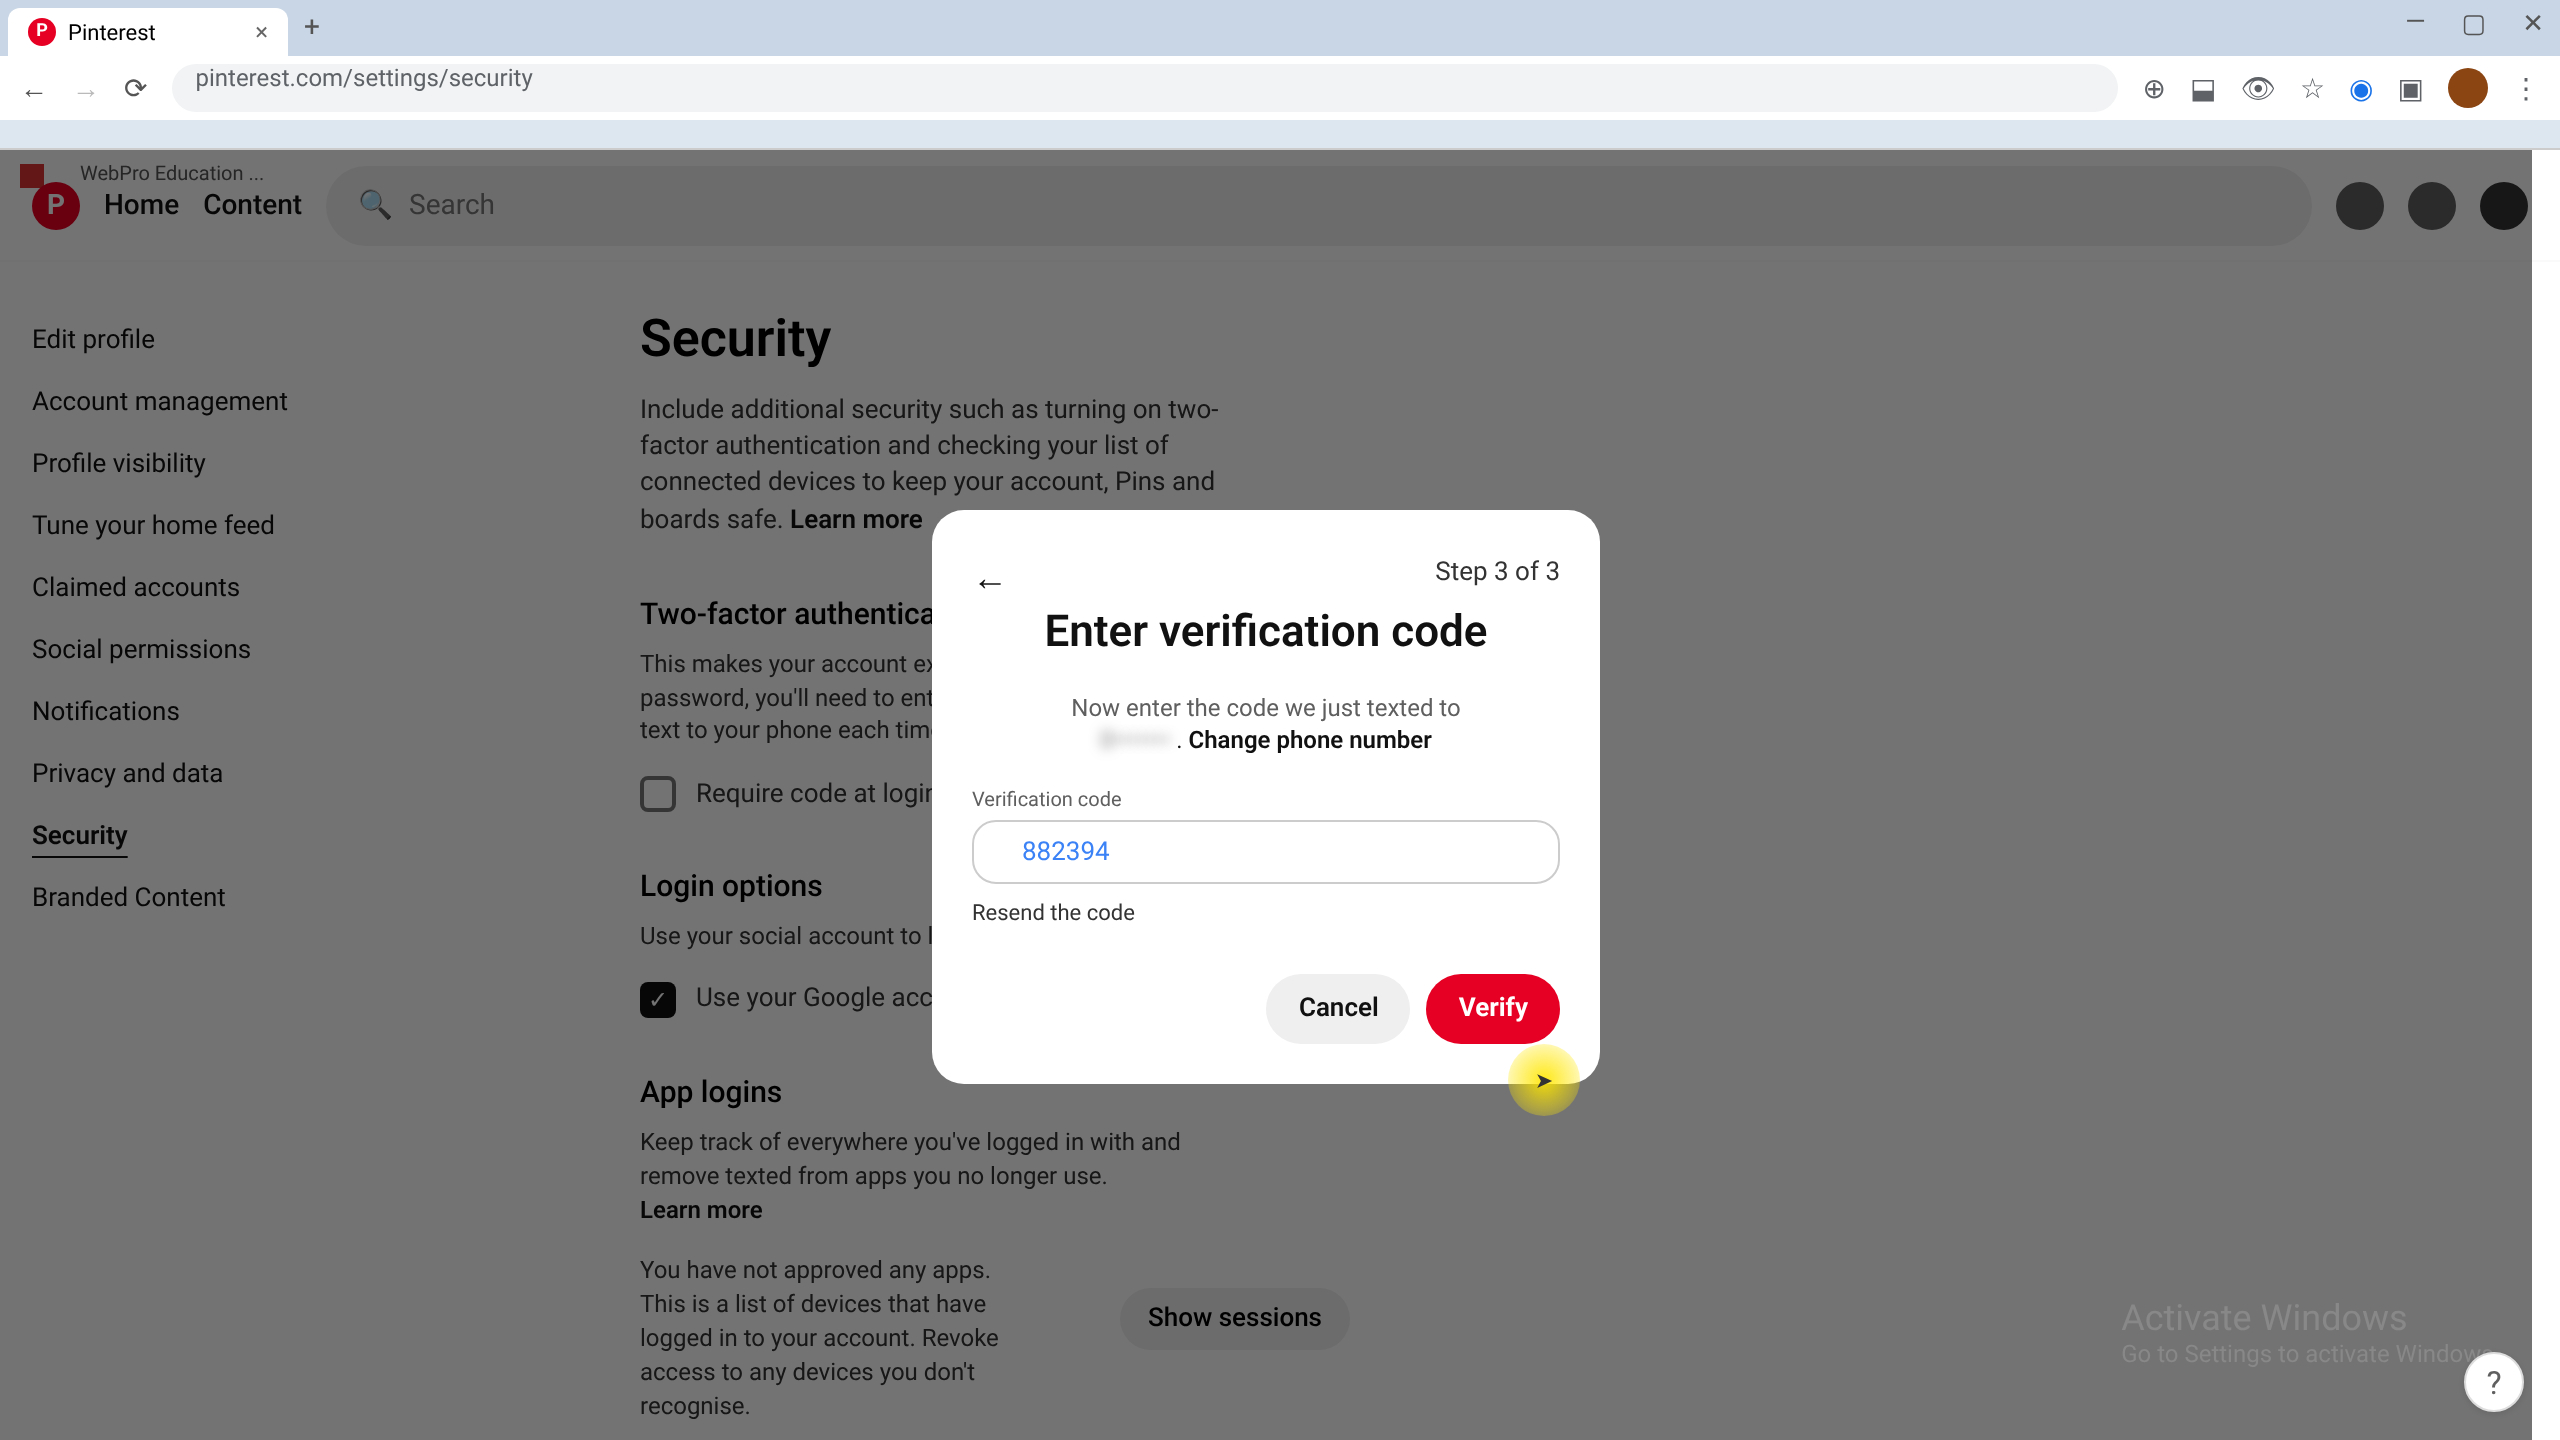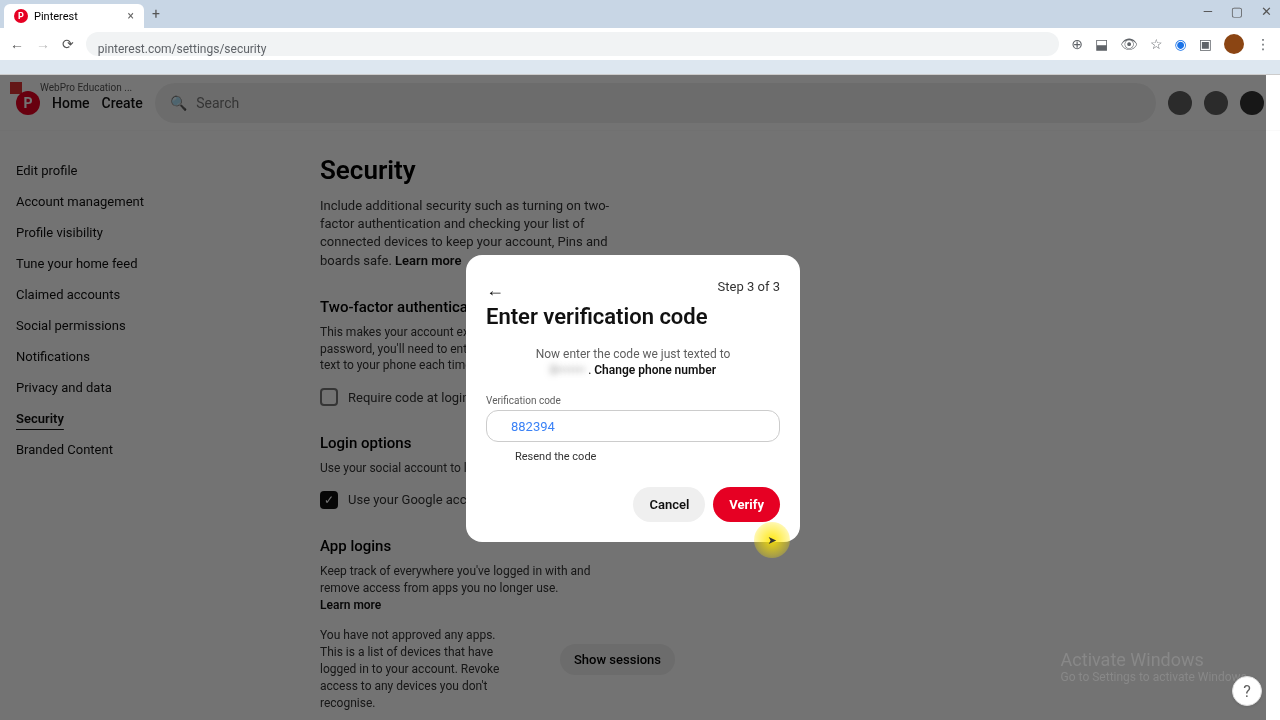--- a/index.html
+++ b/index.html
@@ -8,21 +8,21 @@
 
 .browser-chrome { height: 75px; background: #dde7f0; border-bottom: 1px solid #ccc; }
 .tab-bar { height: 28px; display: flex; align-items: center; padding-left: 4px; background: #c8d6e5; }
 .tab { display: flex; align-items: center; gap: 6px; background: #fff; height: 24px; padding: 0 10px; border-radius: 6px 6px 0 0; font-size: 11px; min-width: 140px; margin-top: 4px; }
 .tab-favicon { width: 14px; height: 14px; background: #e60023; border-radius: 50%; display: flex; align-items: center; justify-content: center; color: #fff; font-size: 9px; font-weight: bold; }
 .tab-close { margin-left: auto; color: #666; font-size: 12px; cursor: pointer; }
 .new-tab { color: #555; margin-left: 8px; font-size: 14px; cursor: pointer; }
 .window-controls { position: absolute; right: 8px; top: 4px; display: flex; gap: 18px; color: #555; font-size: 13px; }
 .addr-bar { height: 32px; display: flex; align-items: center; padding: 0 10px; gap: 12px; background: #fff; }
 .nav-icon { color: #555; font-size: 14px; cursor: pointer; }
-.url-box { flex: 1; background: #f1f3f4; border-radius: 14px; height: 24px; display: flex; align-items: flex-end; padding: 0 12px; font-size: 12px; color: #5f6368; }
+.url-box { flex: 1; background: #f1f3f4; border-radius: 14px; height: 24px; display: flex; align-items: flex-start; padding: 0 12px; font-size: 12px; color: #5f6368; }
 .chrome-right { display: flex; gap: 12px; align-items: center; color: #5f6368; }
 .chrome-right span { font-size: 14px; }
 .chrome-avatar { width: 20px; height: 20px; background: #8b4513; border-radius: 50%; }
 .bookmarks { height: 15px; padding: 0 10px; font-size: 10px; color: #555; display: flex; align-items: center; gap: 18px; margin-top: 20px; }
 .bm-ico { width: 12px; height: 12px; background: #d33; }
 
 
 .pin-header { height: 56px; display: flex; align-items: center; padding: 0 16px; gap: 12px; border-bottom: 1px solid rgba(0,0,0,0.02); }
 .pin-logo { width: 24px; height: 24px; background: #e60023; border-radius: 50%; display: flex; align-items: center; justify-content: center; color: #fff; font-weight: bold; font-size: 14px; }
 .nav-link { font-size: 14px; color: #111; font-weight: 500; cursor: pointer; }
@@ -46,28 +46,28 @@
 .checkbox-row { display: flex; align-items: center; gap: 10px; margin-top: 14px; font-size: 13px; color: #333; }
 .checkbox-empty { width: 18px; height: 18px; border: 2px solid #767676; border-radius: 4px; }
 .checkbox-checked { width: 18px; height: 18px; background: #111; border-radius: 4px; display: flex; align-items: center; justify-content: center; color: #fff; font-size: 12px; }
 .show-sessions { display: inline-block; background: #efefef; border-radius: 20px; padding: 8px 14px; font-size: 13px; font-weight: 500; margin-left: 40px; }
 
 
 .overlay { position: absolute; top: 75px; left: 0; right: 14px; bottom: 0; background: rgba(0,0,0,0.55); display: flex; align-items: flex-start; justify-content: center; padding-top: 180px; }
 .modal { width: 334px; background: #fff; border-radius: 16px; padding: 24px 20px 20px 20px; position: relative; }
 .back-arrow { position: absolute; left: 20px; top: 24px; font-size: 18px; color: #111; cursor: pointer; }
 .step-label { text-align: right; font-size: 13px; color: #333; margin-bottom: 10px; }
-.modal-title { text-align: left; font-size: 22px; font-weight: 600; color: #111; margin-bottom: 18px; }
+.modal-title { text-align: center; font-size: 22px; font-weight: 600; color: #111; margin-bottom: 18px; }
 .modal-instruction { text-align: center; font-size: 12px; color: #5f5f5f; margin-bottom: 2px; }
 .phone-row { text-align: center; font-size: 12px; color: #111; margin-bottom: 18px; }
 .phone-blur { color: transparent; text-shadow: 0 0 6px rgba(0,0,0,0.5); }
 .change-phone { font-weight: 600; cursor: pointer; }
 .field-label { font-size: 10px; color: #5f5f5f; margin-bottom: 4px; }
 .code-input { width: 100%; height: 32px; border: 1px solid #ccc; border-radius: 12px; padding: 0 24px; font-size: 13px; color: #3b82f6; outline: none; }
-.resend { font-size: 11px; color: #333; margin-top: 8px; cursor: pointer; margin-left: 29px; }
+.resend { font-size: 11px; color: #333; margin-top: 8px; cursor: pointer; }
 .modal-actions { display: flex; justify-content: flex-end; gap: 8px; margin-top: 24px; }
 .btn-cancel { background: #efefef; border: none; border-radius: 20px; padding: 10px 16px; font-size: 13px; font-weight: 600; color: #111; cursor: pointer; }
 .btn-verify { background: #e60023; border: none; border-radius: 20px; padding: 10px 16px; font-size: 13px; font-weight: 700; color: #fff; cursor: pointer; }
 
 
 .cursor-highlight { position: absolute; width: 36px; height: 36px; background: radial-gradient(circle, rgba(255,230,0,0.9) 0%, rgba(255,230,0,0.4) 60%, transparent 100%); border-radius: 50%; display: flex; align-items: center; justify-content: center; font-size: 11px; color: #333; z-index: 100; }
 
 
 .activate { position: absolute; right: 30px; bottom: 36px; text-align: left; color: #888; }
 .activate .t1 { font-size: 18px; }
@@ -113,21 +113,21 @@
   </div>
   <div class="bookmarks">
     <span class="bm-ico"></span>
     <span>WebPro Education ...</span>
   </div>
 </div>
 
 <div class="pin-header">
   <div class="pin-logo">P</div>
   <span class="nav-link">Home</span>
-  <span class="nav-link">Create</span>
+  <span class="nav-link">Content</span>
   <div class="search-box">
     <span>🔍</span>
     <span>Search</span>
   </div>
   <div class="header-icon bell"></div>
   <div class="header-icon chat"></div>
   <div class="header-icon avatar"></div>
 </div>
 
 <div class="page-body">
@@ -163,21 +163,21 @@
 
     <div class="section-title">Login options</div>
     <div class="section-desc">Use your social account to log in to Pinterest.</div>
     <div class="checkbox-row">
       <div class="checkbox-checked">✓</div>
       <span>Use your Google account to log in</span>
     </div>
 
     <div class="section-title">App logins</div>
     <div class="section-desc">
-      <span>Keep track of everywhere you've logged in with and remove access from apps you no longer use.</span><br>
+      <span>Keep track of everywhere you've logged in with and remove texted from apps you no longer use.</span><br>
       <span class="learn-more">Learn more</span>
     </div>
     <div class="section-desc" style="margin-top:14px">You have not approved any apps.</div>
 
     <div style="display:flex; align-items:flex-start;">
       <div class="section-desc" style="max-width:200px">
         <span>This is a list of devices that have logged in to your account. Revoke access to any devices you don't recognise.</span>
         
       </div>
       <div class="show-sessions">Show sessions</div>

